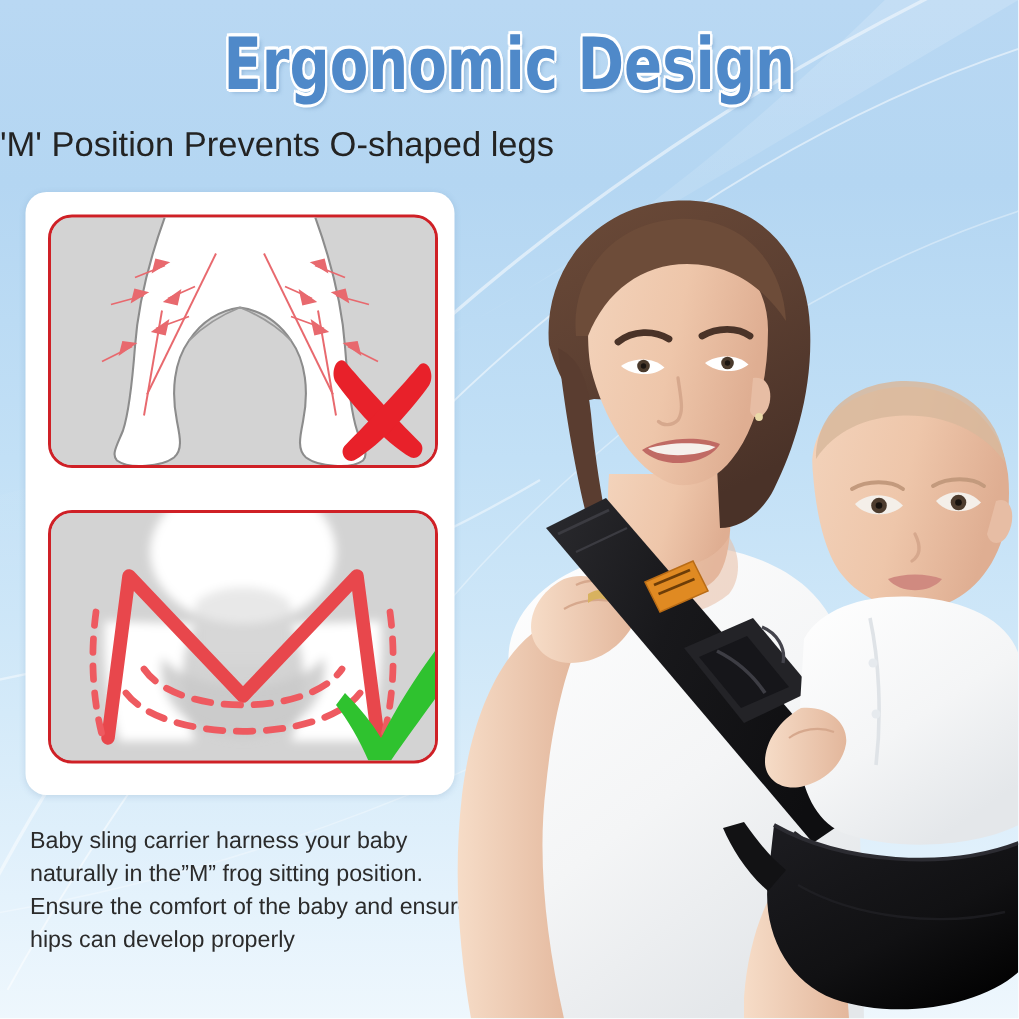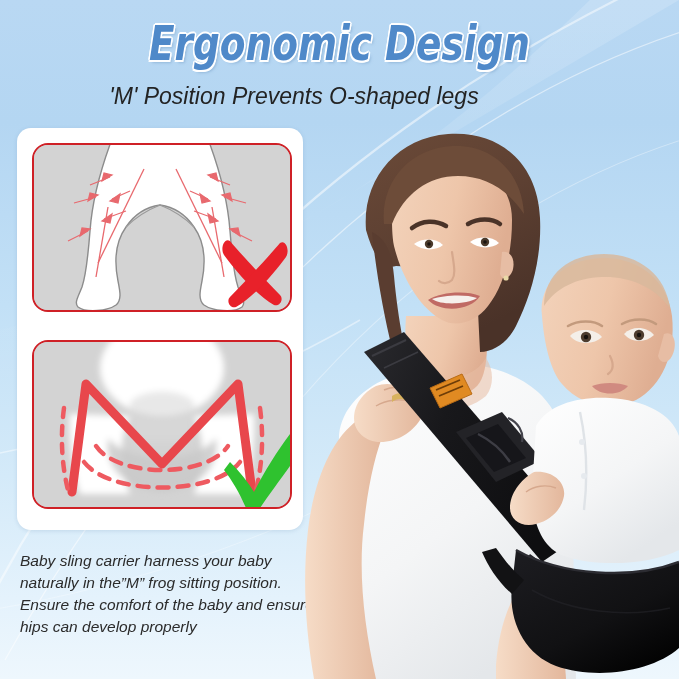--- a/index.html
+++ b/index.html
@@ -7,21 +7,20 @@
     padding: 0;
     background: #ffffff;
   }
   #page {
     position: relative;
     width: 679px;
     height: 679px;
     overflow: hidden;
     font-family: "Liberation Sans", sans-serif;
     background: linear-gradient(180deg, #b9d8f3 0%, #b4d6f2 18%, #c2e0f6 45%, #d4eaf9 70%, #e4f2fc 88%, #eef7fd 100%);
-    font-style: italic;
   }
 
   
   .bg-swoosh {
     position: absolute;
     inset: 0;
     pointer-events: none;
   }
 
   
@@ -49,21 +48,20 @@
       0  2px 0 #ffffff,
       -2px 0 0 #ffffff,
       2px 0 0 #ffffff,
       3px 3px 3px rgba(120,160,200,0.55);
   }
   .subtitle {
     position: absolute;
     left: 0;
     top: 82px;
     width: 588px;
-    text-align: center;
     font-family: "Liberation Sans", sans-serif;
     font-size: 23px;
     line-height: 28px;
     color: #232323;
     white-space: nowrap;
   }
 
   
   .card {
     position: absolute;

